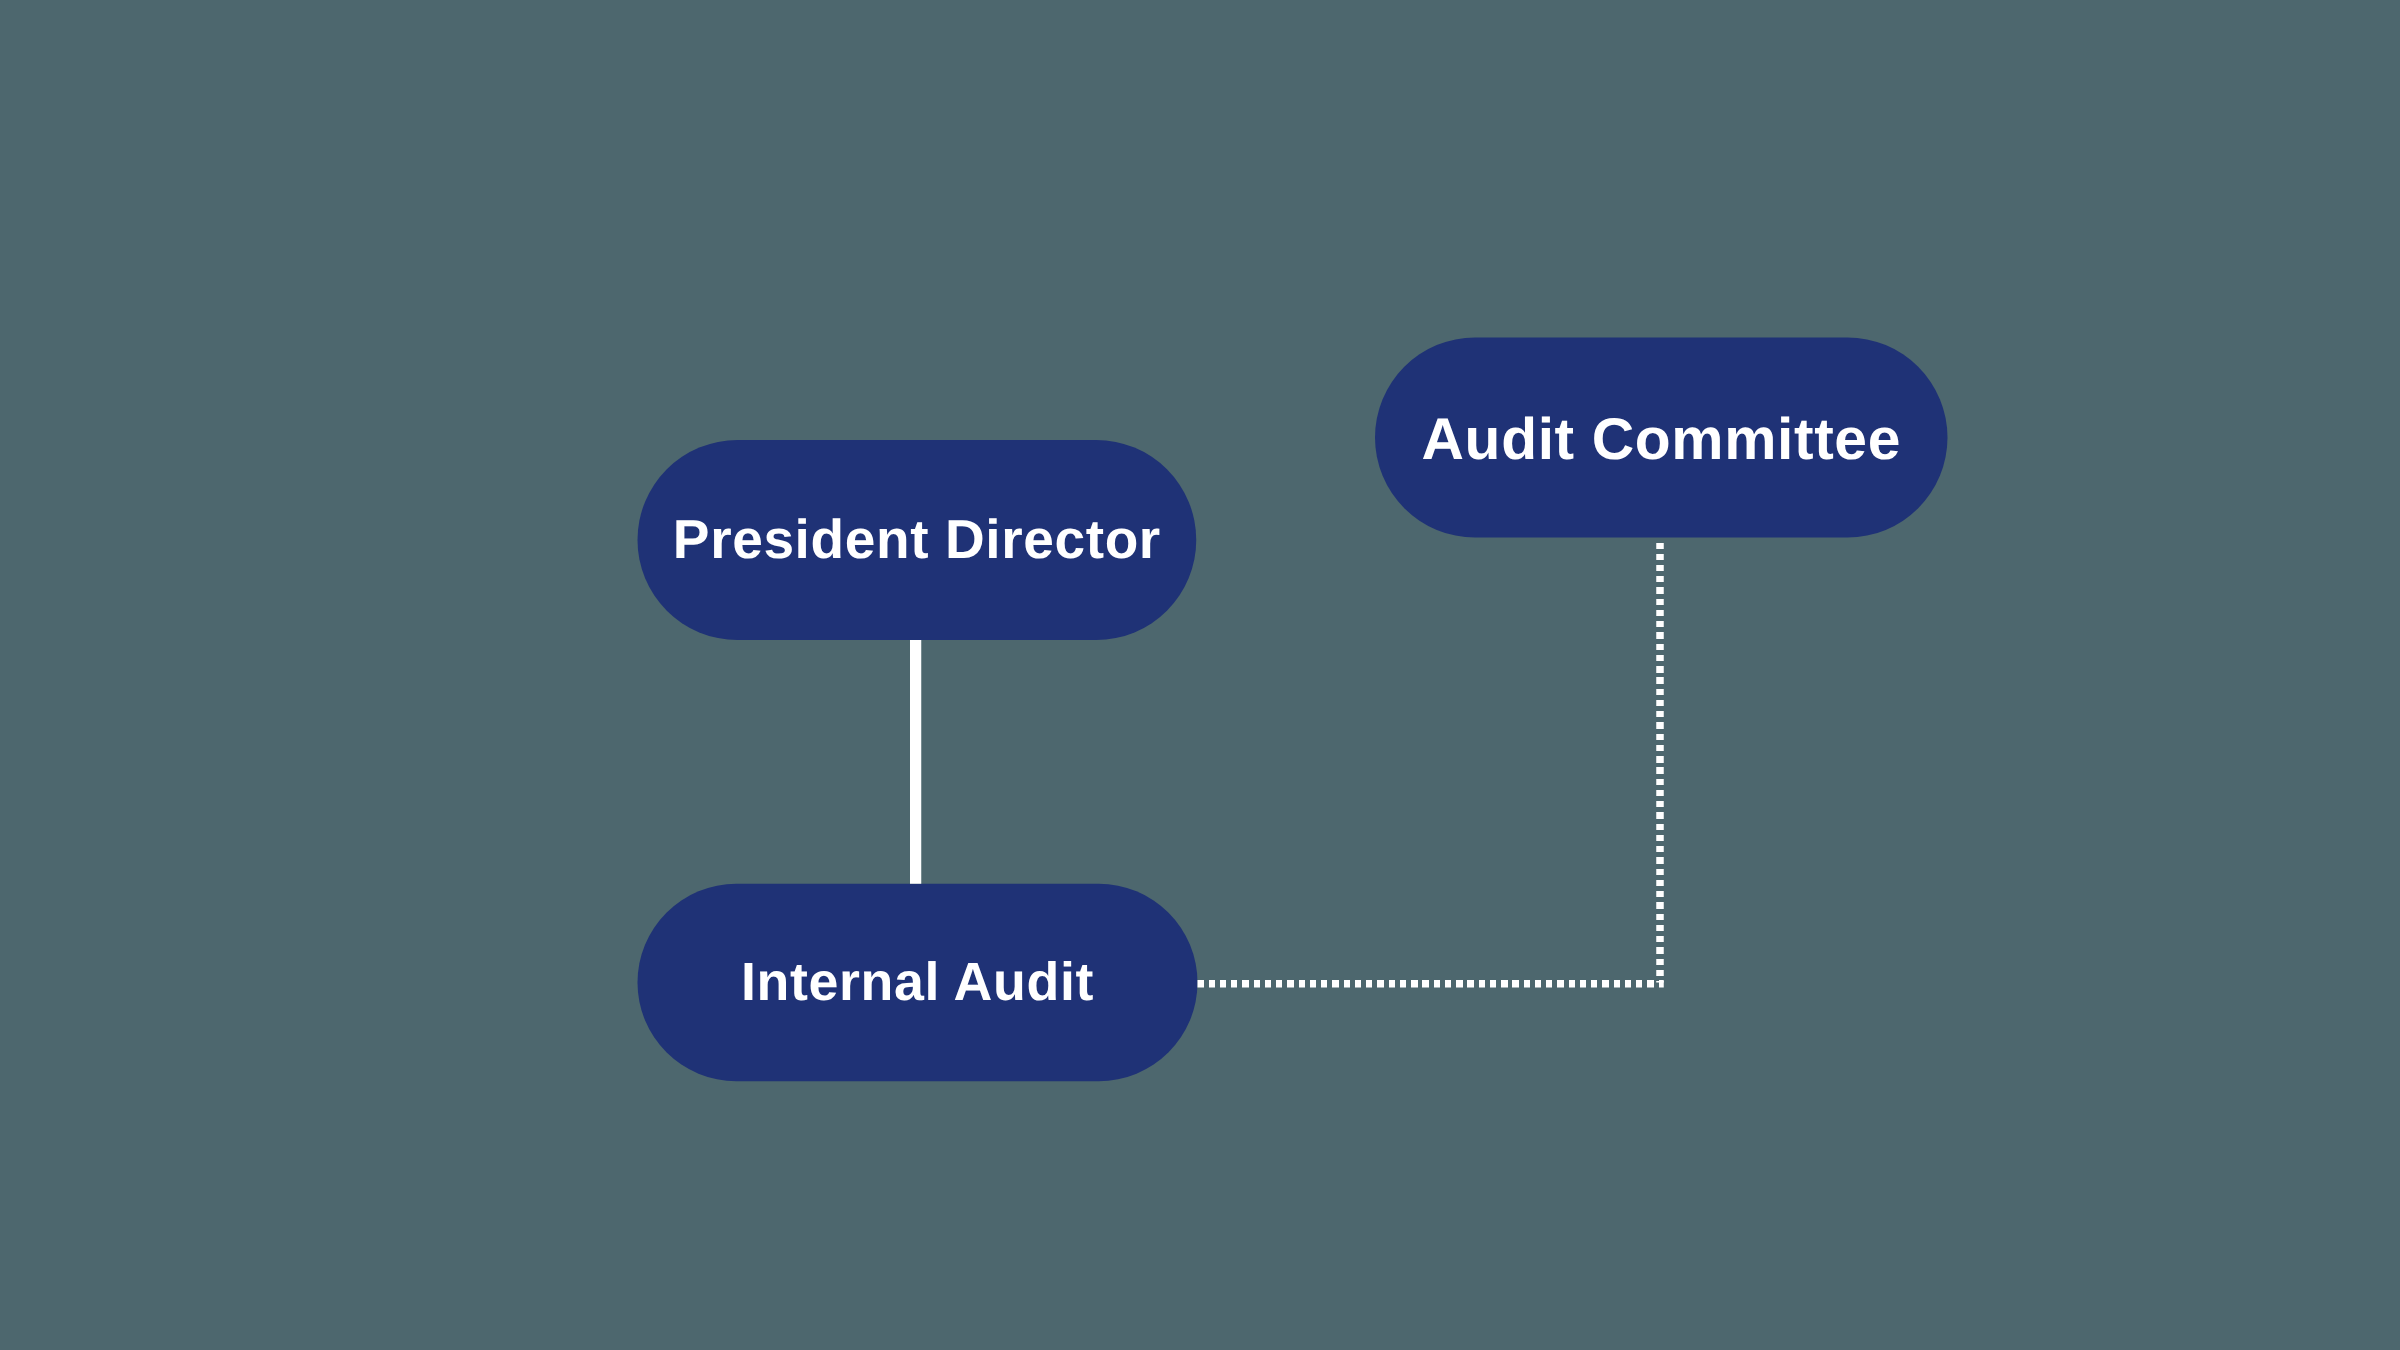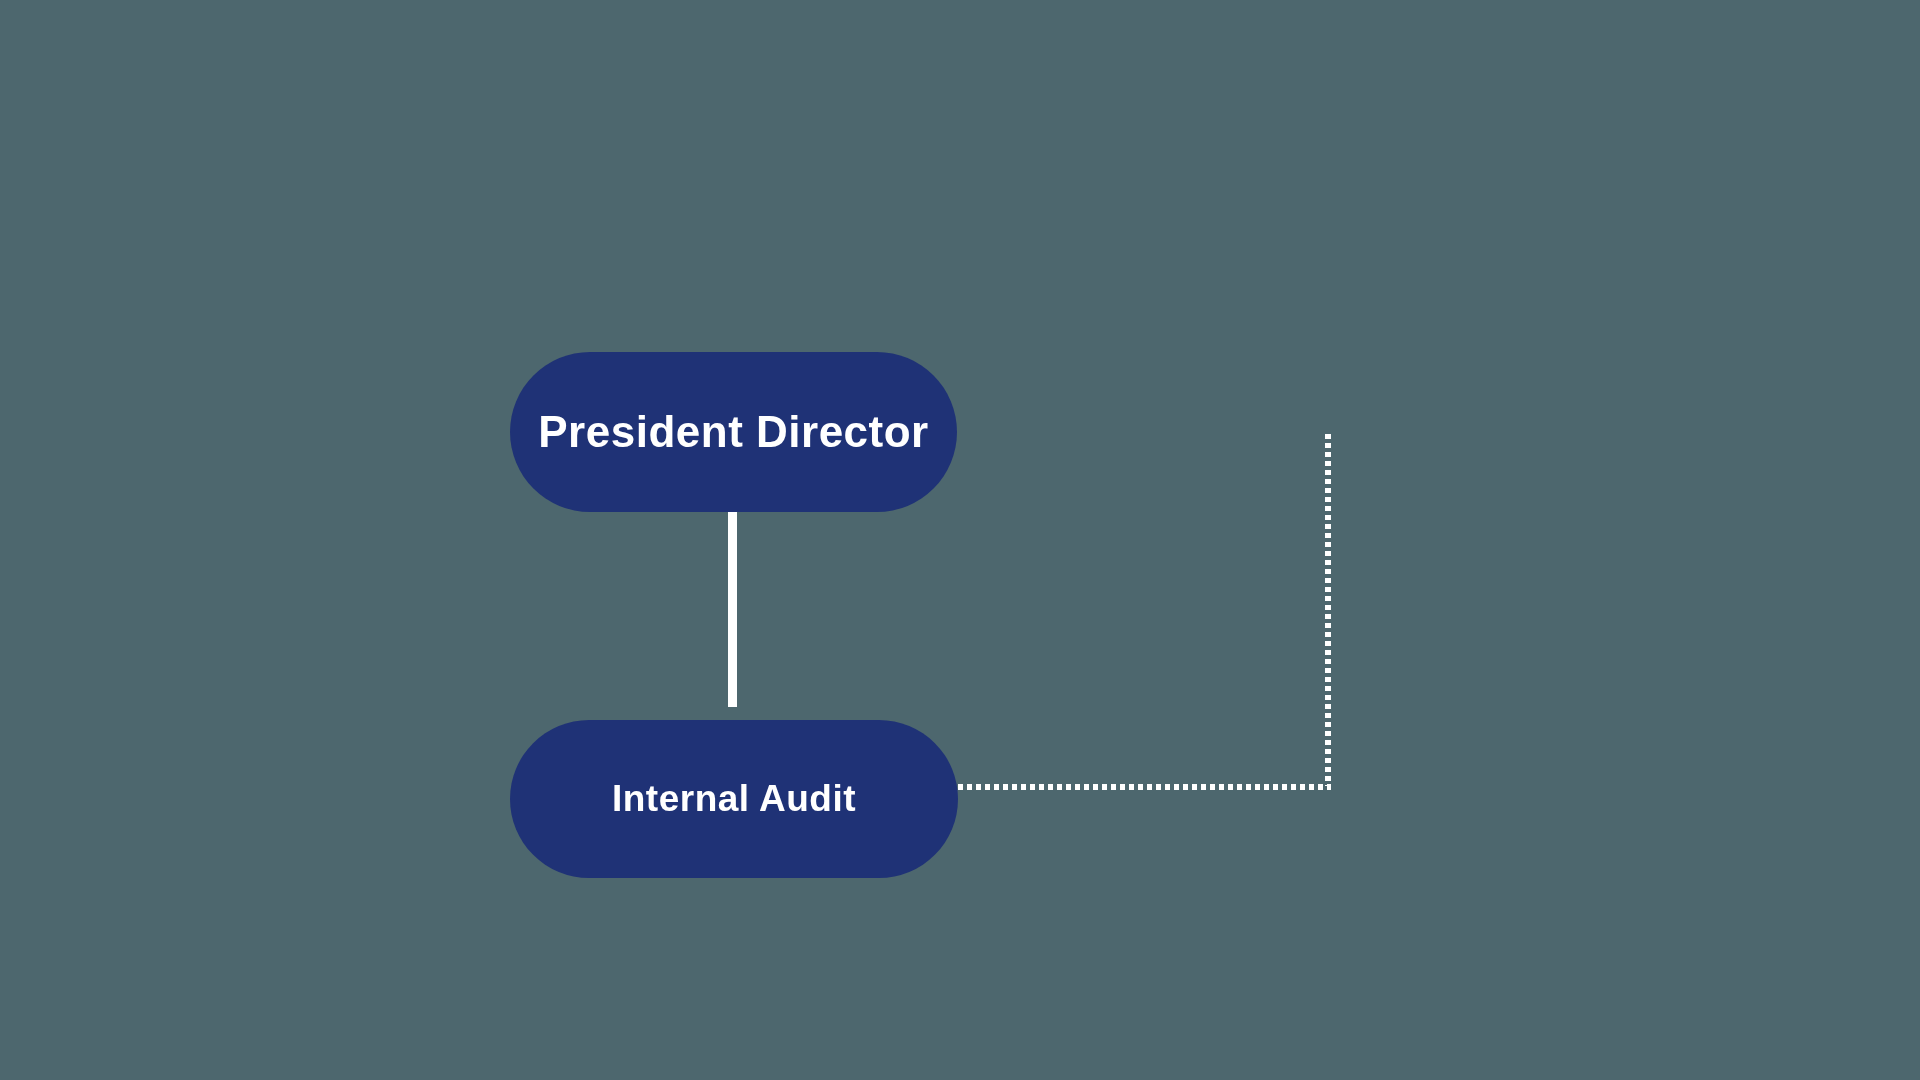--- a/index.html
+++ b/index.html
@@ -40,23 +40,22 @@
     font-size: 44px;
   }
   .node-audit {
     left: 1100px; top: 270px;
     width: 458px; height: 160px;
     font-size: 47px;
   }
   .node-internal {
     left: 510px; top: 707px;
     width: 448px; height: 158px;
-    font-size: 37px;
+    font-size: 43px;
     line-height: 58px;
-    margin-top: 13px;
   }
   .connector { position: absolute; }
   .connector-solid-vertical {
     left: 728px; top: 512px;
     width: 9px; height: 195px;
     background: var(--connector);
   }
   .connector-dotted-vertical {
     left: 1325px; top: 434px;
     width: 6px; height: 352px;
@@ -76,20 +75,23 @@
 </style>
 </head>
 <body>
 
 <div class="canvas">
 
   <div class="node node-president">
     <span class="node-label">President Director</span>
   </div>
 
+  <div class="node node-audit">
+    <span class="node-label">Audit Committee</span>
+  </div>
 
   <div class="node node-internal">
     <span class="node-label">Internal Audit</span>
   </div>
 
   <div class="connector connector-solid-vertical"></div>
 
   <div class="connector connector-dotted-vertical"></div>
 
   <div class="connector connector-dotted-horizontal"></div>

